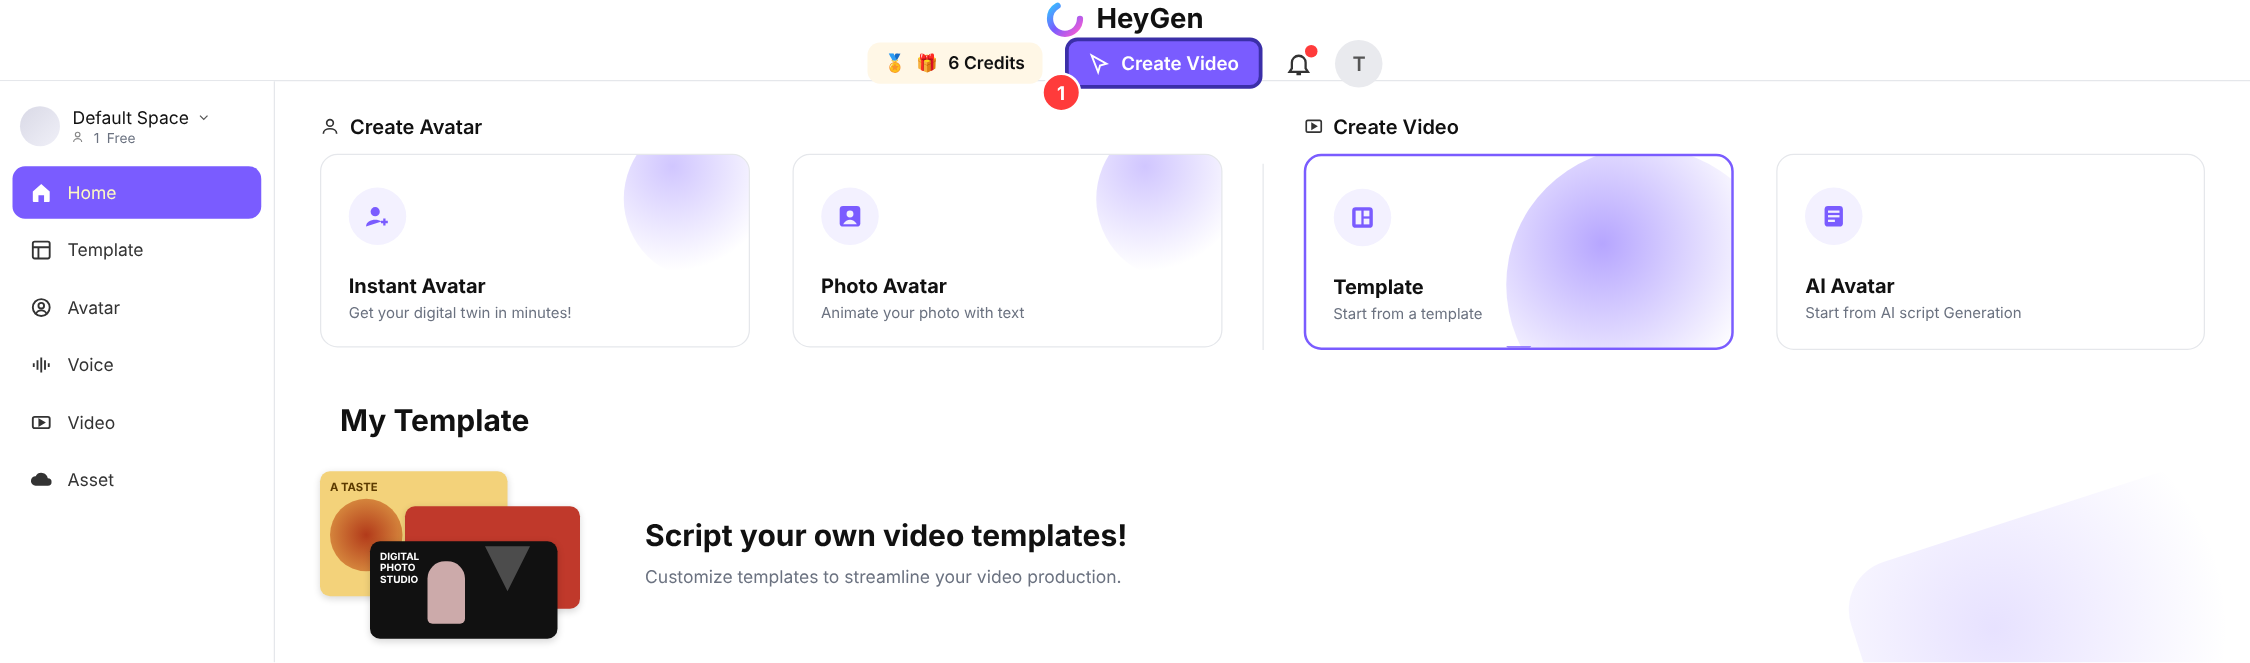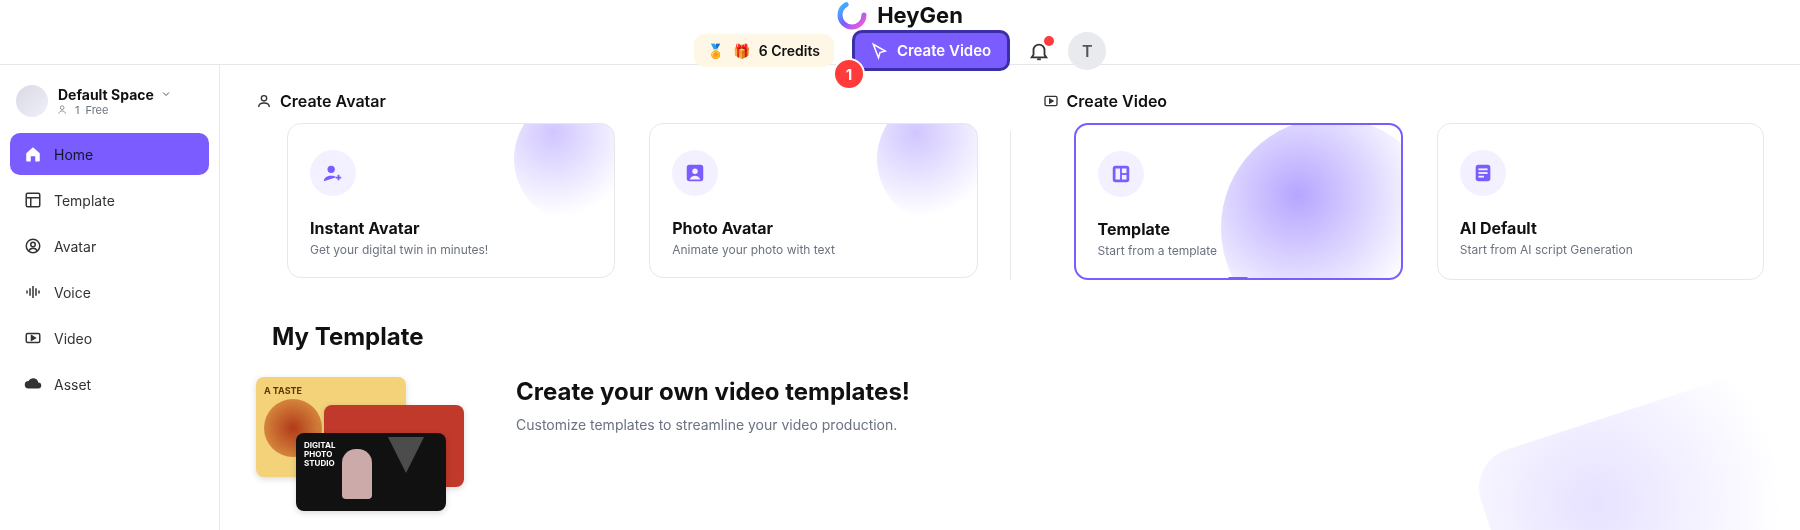--- a/index.html
+++ b/index.html
@@ -24,45 +24,45 @@
   .callout{position:absolute;left:-22px;bottom:-22px;width:32px;height:32px;border-radius:50%;background:#ff3b3b;color:#fff;display:flex;align-items:center;justify-content:center;font-weight:700;font-size:15px;border:2px solid #fff;}
   .bell-wrap{position:relative;cursor:pointer;}
   .red-dot{position:absolute;top:-4px;right:-4px;width:10px;height:10px;border-radius:50%;background:#ff3b3b;}
   .avatar{width:38px;height:38px;border-radius:50%;background:#e9eaee;display:flex;align-items:center;justify-content:center;font-weight:600;color:#555;cursor:pointer;}
   
   .body{display:flex;height:calc(530px - 65px);}
   .sidebar{width:220px;border-right:1px solid var(--border);padding:16px 10px;background:var(--side);}
   .space{display:flex;align-items:center;gap:10px;padding:4px 6px;margin-bottom:12px;cursor:pointer;}
   .space-icon{width:32px;height:32px;border-radius:50%;background:linear-gradient(135deg,#d9d9e6,#f0f0f8);}
   .space-meta{display:flex;flex-direction:column;}
-  .space-name{font-size:14px;font-weight:700;display:flex;align-items:center;gap:6px;}
+  .space-name{font-size:14px;font-weight:400;display:flex;align-items:center;gap:6px;}
   .space-sub{font-size:11px;color:var(--muted);display:flex;align-items:center;gap:6px;}
   .nav{display:flex;flex-direction:column;gap:4px;margin-top:6px;}
   .nav-item{display:flex;align-items:center;gap:12px;padding:12px 14px;border-radius:10px;font-size:14px;color:#333;cursor:pointer;}
-  .nav-item.active{background:var(--purple);color:#0f172a;}
+  .nav-item.active{background:var(--purple);color:#fef9c3;}
   .nav-item .icon{width:18px;height:18px;display:flex;align-items:center;justify-content:center;}
   
   .main{flex:1;padding:26px 36px 18px 36px;position:relative;overflow:hidden;}
   .sections{display:flex;gap:28px;}
   .section{flex:1;}
   .section-title{display:flex;align-items:center;gap:8px;font-size:16px;font-weight:600;margin-bottom:12px;}
-  .cards{display:flex;gap:34px;margin-left:31px;}
+  .cards{display:flex;gap:34px;}
   .card{flex:1;border:1px solid var(--border);border-radius:14px;padding:26px 22px 20px 22px;position:relative;overflow:hidden;cursor:pointer;background:#fff;}
   .card.selected{border:2px solid var(--purple);}
   .card-icon{width:46px;height:46px;border-radius:50%;background:#f3f1ff;display:flex;align-items:center;justify-content:center;margin-bottom:22px;}
   .card-title{font-size:16px;font-weight:700;margin-bottom:4px;}
   .card-sub{font-size:12px;color:var(--muted);}
   .card-glow{position:absolute;right:-30px;top:-30px;width:130px;height:130px;border-radius:50%;background:radial-gradient(circle at 30% 30%,rgba(122,92,255,0.35),transparent 65%);}
   .card-glow.big{position:absolute;right:-40px;bottom:-60px;top:auto;width:220px;height:220px;background:radial-gradient(circle at 35% 35%,rgba(122,92,255,0.55),transparent 65%);}
   .divider{width:1px;background:var(--border);margin:40px 4px 0 4px;}
   .pointer{position:absolute;left:50%;bottom:-9px;transform:translateX(-50%);width:0;height:0;border-left:10px solid transparent;border-right:10px solid transparent;border-top:10px solid var(--purple);}
   
   .my-template{margin-top:42px;}
   .my-template h2{font-size:24px;font-weight:700;margin:0 0 26px 16px;}
-  .mt-row{display:flex;gap:40px;}
+  .mt-row{display:flex;gap:40px;align-items:center;}
   .thumb-stack{position:relative;width:220px;height:130px;}
   .thumb{position:absolute;border-radius:8px;box-shadow:0 2px 6px rgba(0,0,0,0.15);overflow:hidden;display:flex;align-items:flex-end;padding:6px;font-size:8px;color:#fff;font-weight:700;text-transform:uppercase;}
   .thumb.t1{width:150px;height:100px;left:0;top:0;background:#f3d27a;color:#5b3a00;align-items:flex-start;padding:8px;font-size:9px;}
   .thumb.t1::before{content:"";position:absolute;left:8px;top:22px;width:58px;height:58px;border-radius:50%;background:radial-gradient(circle,#b23a1a,#e3a34a);}
   .thumb.t2{width:140px;height:82px;left:68px;top:28px;background:#c0392b;}
   .thumb.t3{width:150px;height:78px;left:40px;top:56px;background:#111;color:#fff;flex-direction:column;justify-content:flex-start;align-items:flex-start;padding:8px;line-height:1.1;}
   .thumb.t3 .man{position:absolute;left:46px;top:16px;width:30px;height:50px;background:#caa;border-radius:14px 14px 4px 4px;}
   .thumb.t3 .light{position:absolute;right:22px;top:4px;width:0;height:0;border-left:18px solid transparent;border-right:18px solid transparent;border-top:36px solid rgba(255,255,255,0.25);}
   .mt-text h3{margin:0 0 10px 0;font-size:24px;font-weight:700;}
   .mt-text p{margin:0;font-size:14px;color:var(--muted);}
@@ -270,21 +270,21 @@
           </div>
           <div class="card">
             <div class="card-icon">
                 <svg width="22" height="22" viewBox="0 0 24 24" fill="#7a5cff">
                   <rect x="4" y="3" width="16" height="18" rx="3"></rect>
                   <rect x="7" y="7" width="10" height="2" fill="#f3f1ff"></rect>
                   <rect x="7" y="11" width="10" height="2" fill="#f3f1ff"></rect>
                   <rect x="7" y="15" width="6" height="2" fill="#f3f1ff"></rect>
                 </svg>
               </div>
-            <div class="card-title">AI Default</div>
+            <div class="card-title">AI Avatar</div>
             <div class="card-sub">Start from AI script Generation</div>
           </div>
         </div>
       </div>
     </div>
 
     <div class="my-template">
       <h2>My Template</h2>
       <div class="mt-row">
         <div class="thumb-stack">
@@ -296,21 +296,21 @@
             </div>
           <div class="thumb t3">
             <span>Digital</span>
             <span>Photo</span>
             <span>Studio</span>
             <span class="man"></span>
             <span class="light"></span>
           </div>
         </div>
         <div class="mt-text">
-          <h3>Create your own video templates!</h3>
+          <h3>Script your own video templates!</h3>
           <p>Customize templates to streamline your video production.</p>
         </div>
       </div>
     </div>
 
     <div class="corner-deco"></div>
   </div>
 </div>
 
 </body></html>

